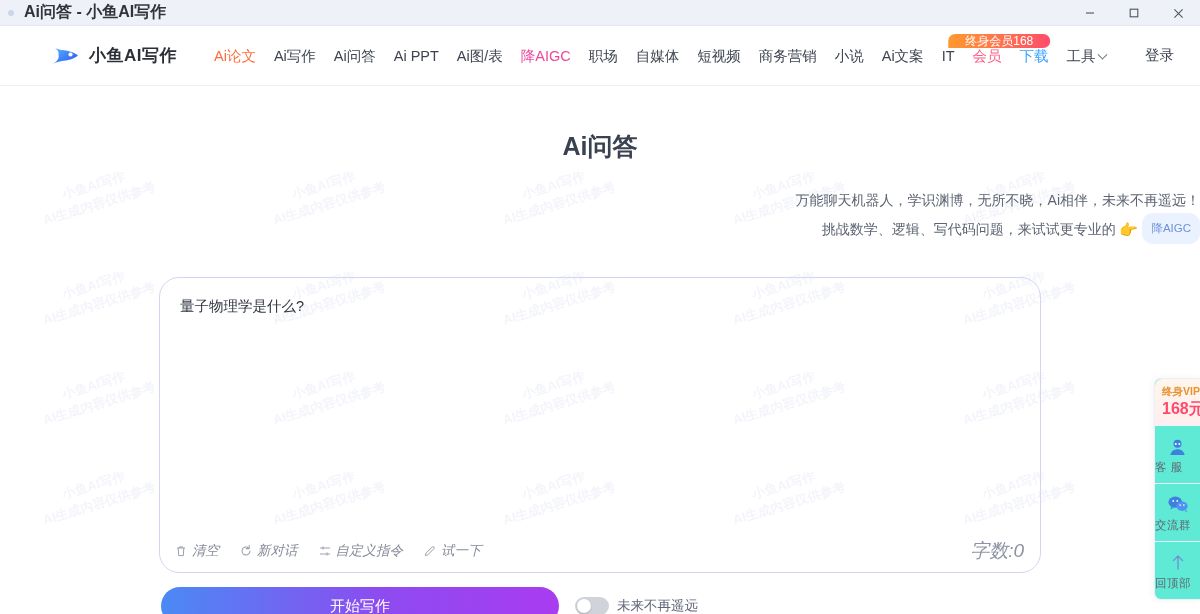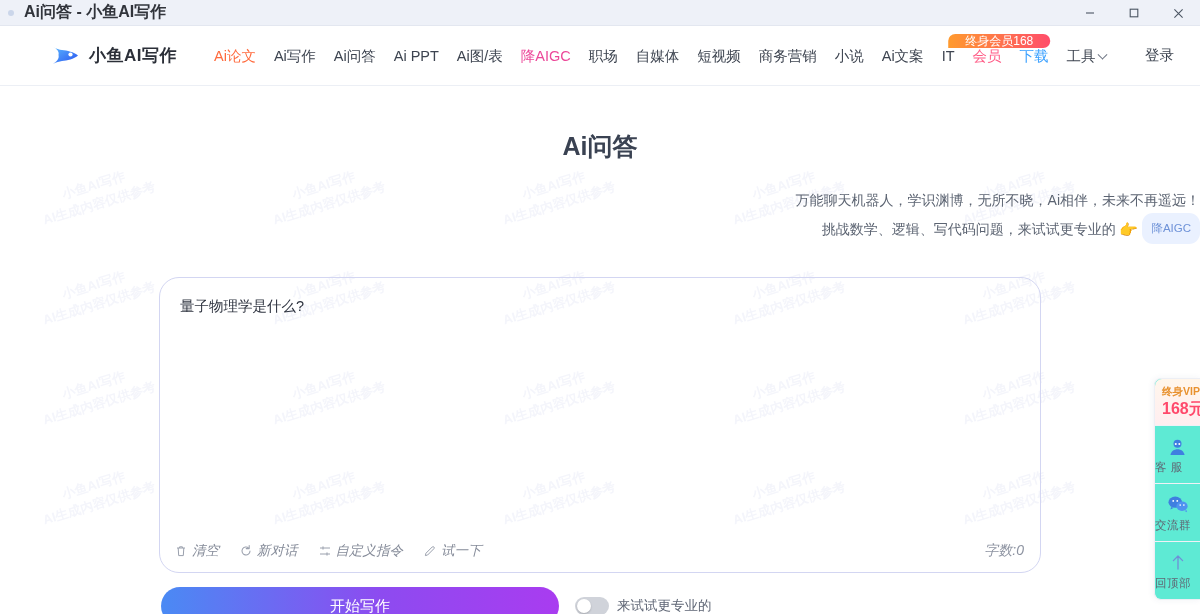--- a/index.html
+++ b/index.html
@@ -183,21 +183,21 @@
   .tool {
     display: flex; align-items: center; gap: 4px;
     color: #858b99;
     font-size: 13.5px;
     white-space: nowrap;
   }
   .tool svg { display: block; }
   .wordcount {
     margin-left: auto;
     color: #8d93a1;
-    font-size: 14px;
+    font-size: 19px;
   }
 
   
   .action-row {
     width: 882px;
     margin: 14px auto 0;
     display: flex;
     align-items: center;
     position: relative;
   }
@@ -402,21 +402,21 @@
       </div>
     </div>
   </div>
 
   <div class="action-row">
     <button class="start-btn">开始写作</button>
     <div class="switch-group">
       <div class="switch">
         <div class="knob"></div>
       </div>
-      <span class="switch-label">来试试更专业的</span>
+      <span class="switch-label">未来不再遥远</span>
     </div>
   </div>
 
   <div class="rail">
     <div class="rail-vip">
       <div class="rail-vip-top">终身VIP</div>
       <div class="rail-vip-price">168元</div>
     </div>
 
     <div class="rail-item">

